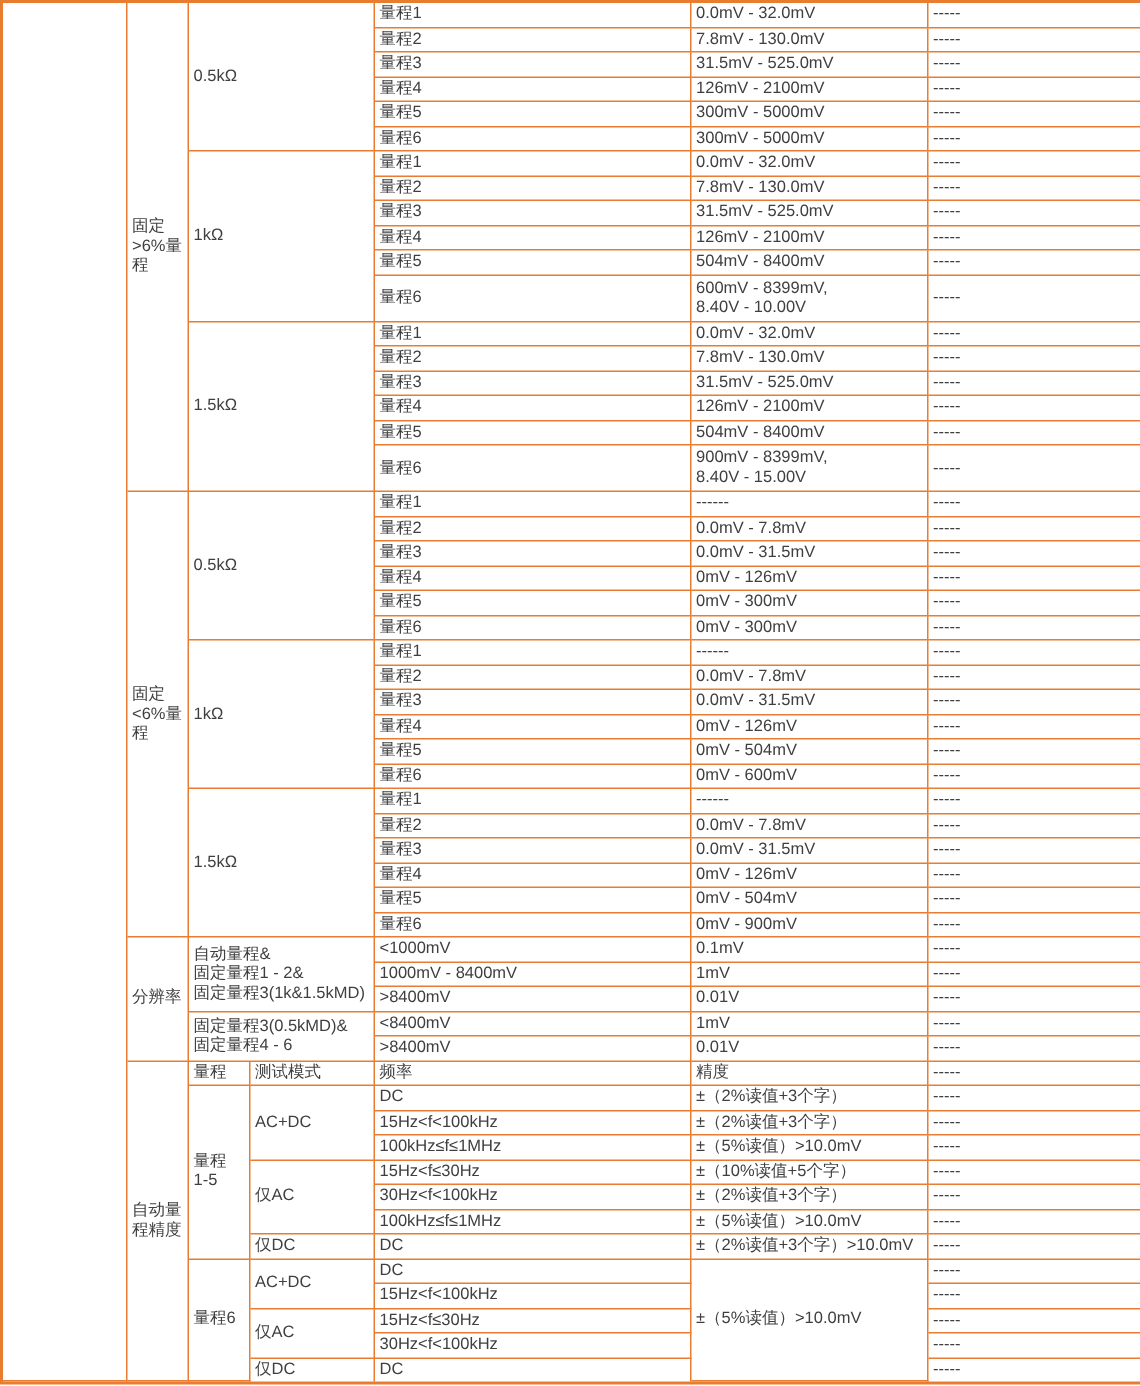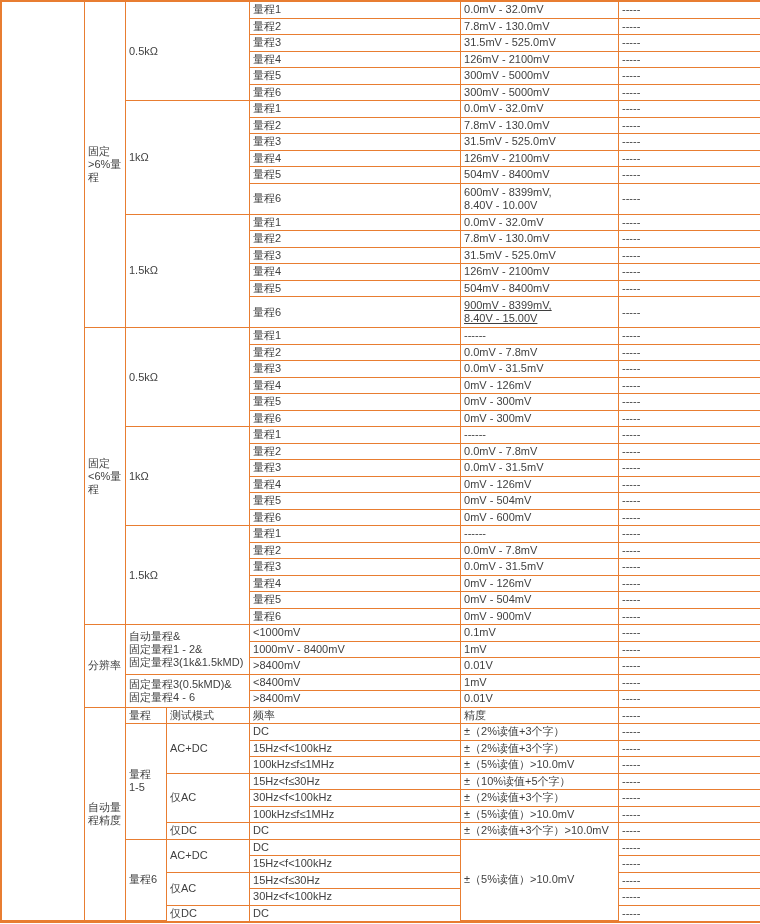--- a/index.html
+++ b/index.html
@@ -145,21 +145,21 @@
           <td>126mV - 2100mV</td>
           <td>-----</td>
         </tr>
         <tr>
           <td>量程5</td>
           <td>504mV - 8400mV</td>
           <td>-----</td>
         </tr>
         <tr style="height: 30px;">
           <td style="height: 30px;">量程6</td>
-          <td style="height: 30px; text-decoration: underline;">900mV - 8399mV,
+          <td style="height: 30px;">900mV - 8399mV,
 8.40V - 15.00V</td>
           <td style="height: 30px;">-----</td>
         </tr>
         <tr>
           <td rowspan="18">固定
 &lt;6%量
 程</td>
           <td rowspan="6" colspan="2">0.5kΩ</td>
           <td>量程1</td>
           <td>------</td>

